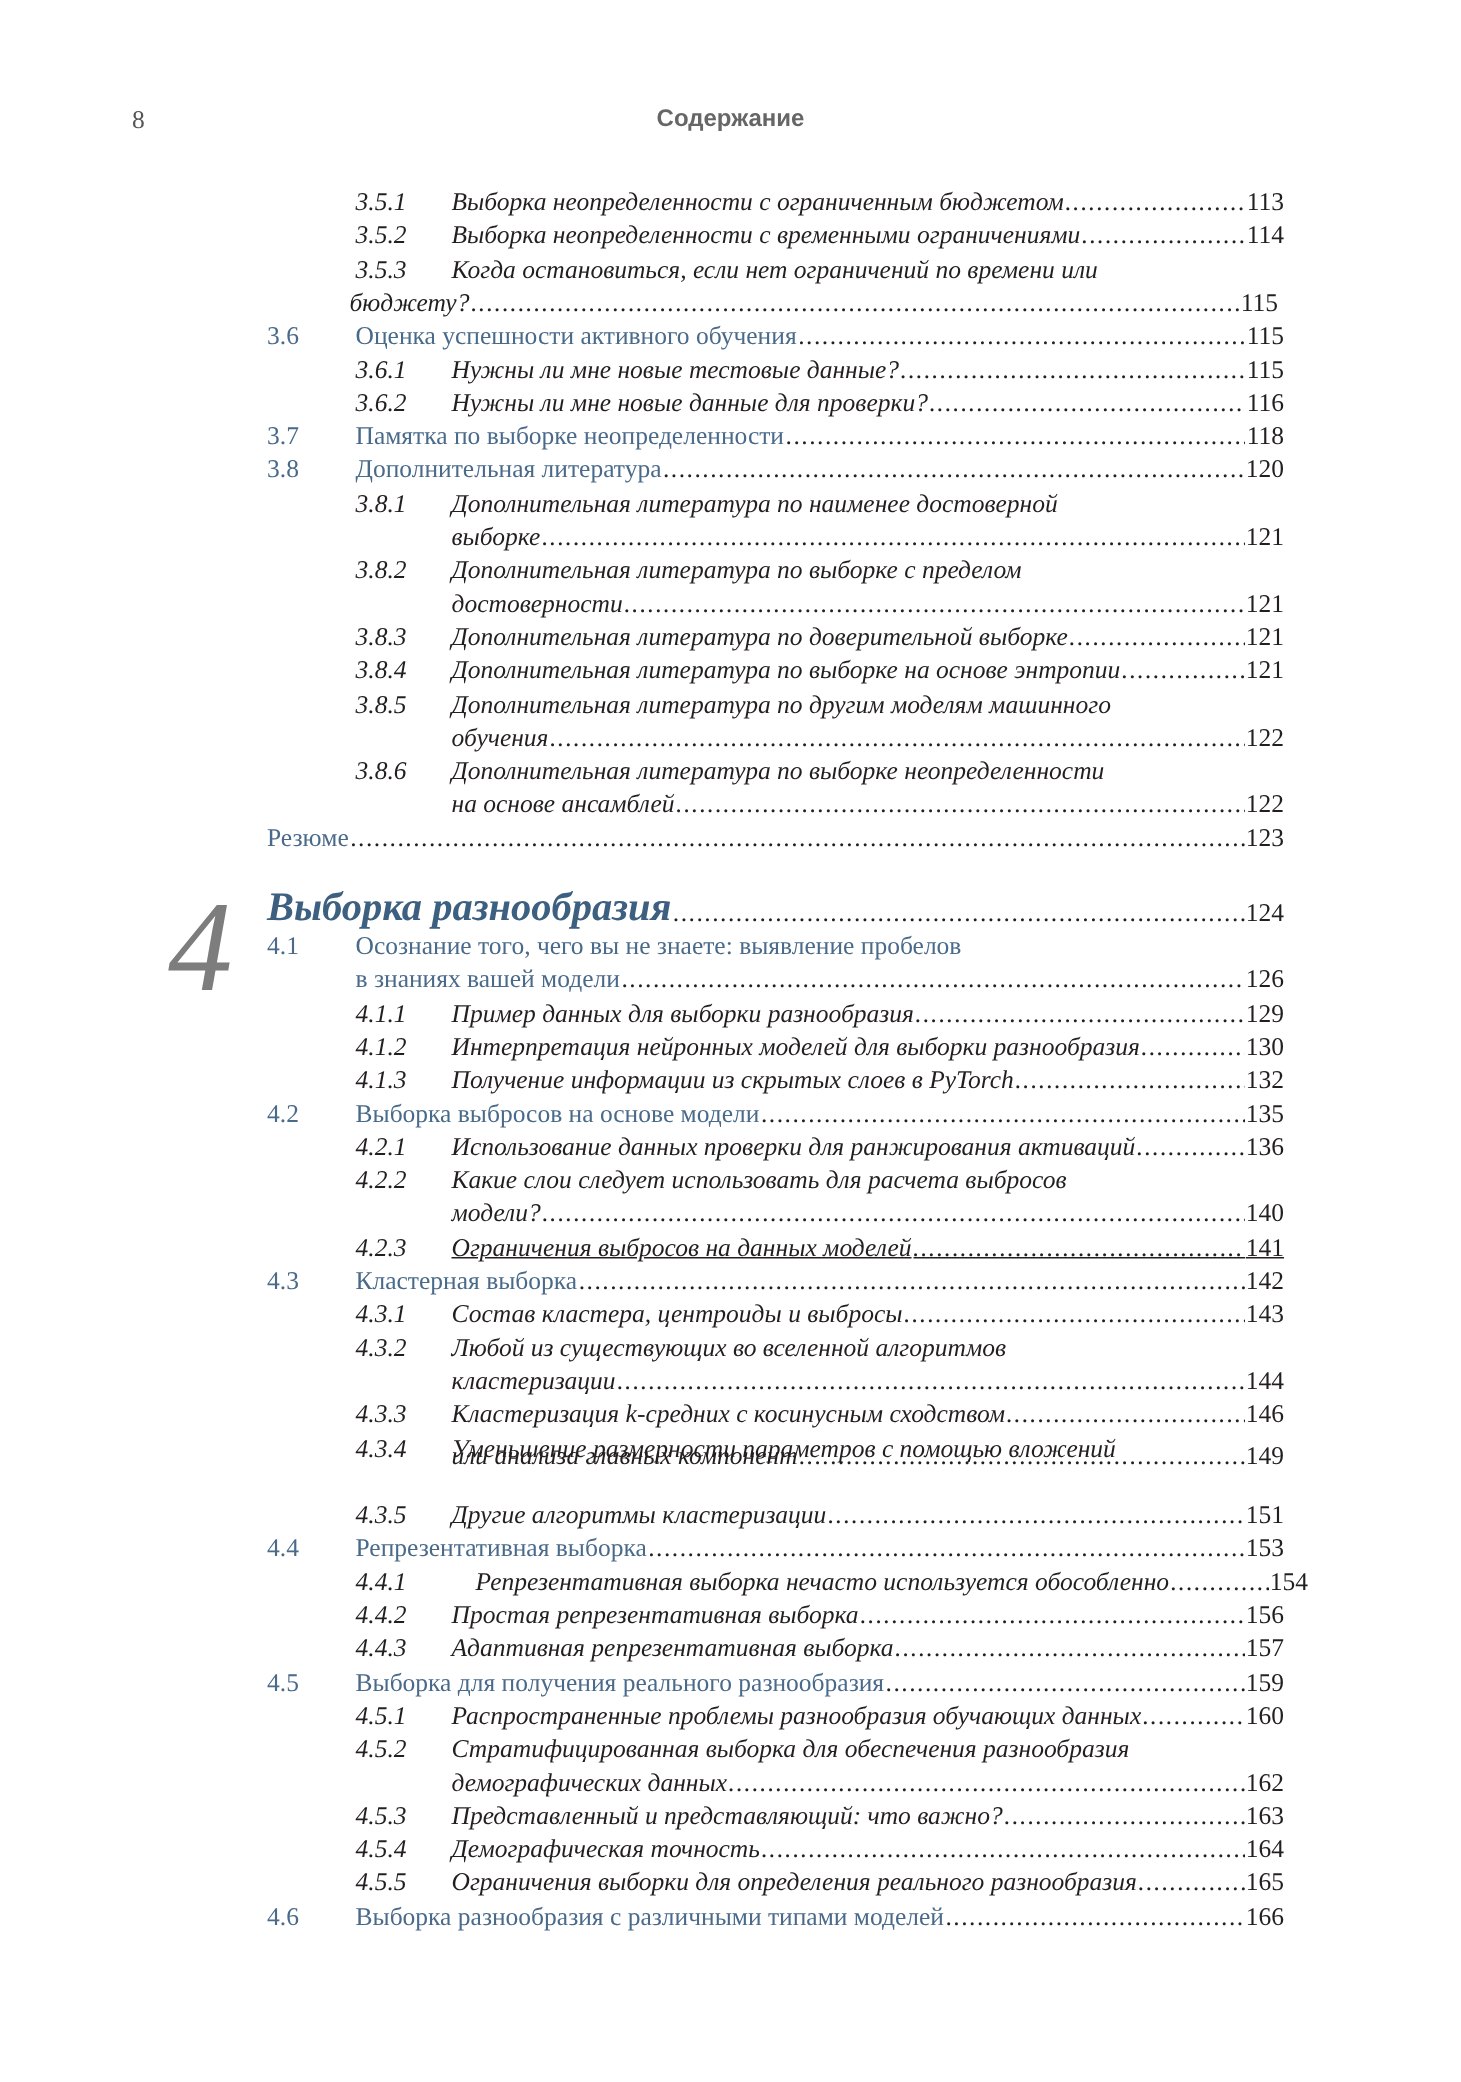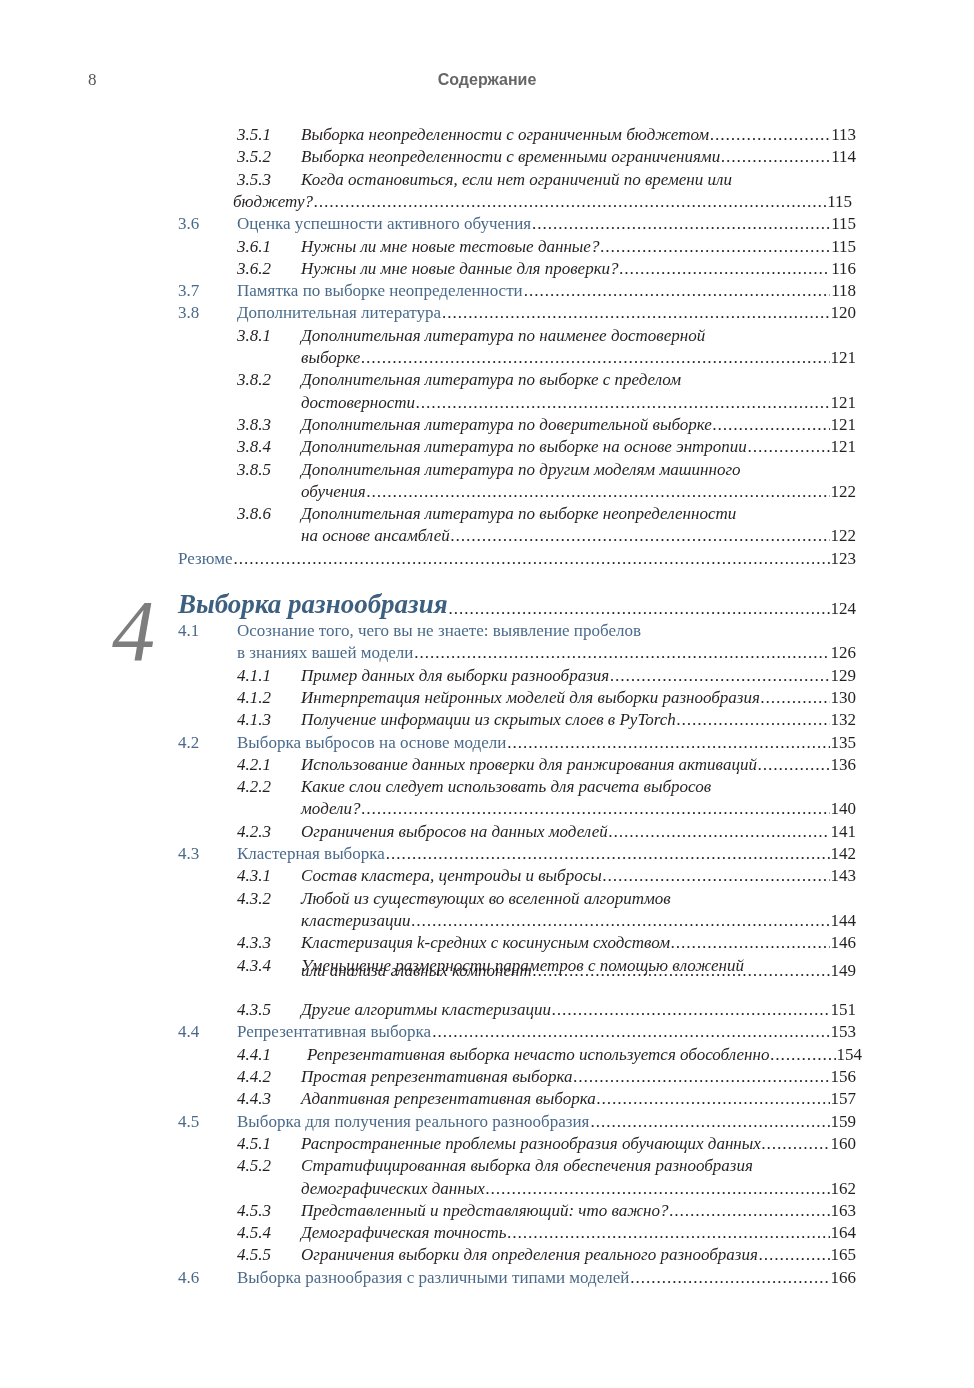--- a/index.html
+++ b/index.html
@@ -245,21 +245,21 @@
     </div>
     <div class="row l2" style="top: 674.4px; left: 0px; width: 974px;">
       <span class="txt" style="left: 301px; width: 555px;">
         <span class="lbl">модели?</span>
         <span class="dots"></span>
         <span class="pg">140</span>
       </span>
     </div>
     <div class="row l2" style="top: 696.7px; left: 0px; width: 974px;">
       <span class="num" style="left: 237px;">4.2.3</span>
-      <span class="txt" style="left: 301px; width: 555px;">
+      <span class="txt" style="left: 301px; width: 555px; text-decoration: underline;">
         <span class="lbl">Ограничения выбросов на данных моделей</span>
         <span class="dots"></span>
         <span class="pg">141</span>
       </span>
     </div>
     <div class="row l1" style="top: 719px; left: 0px; width: 974px;">
       <span class="num" style="left: 178px;">4.3</span>
       <span class="txt" style="left: 237px; width: 619px;">
         <span class="lbl">Кластерная выборка</span>
         <span class="dots"></span>
@@ -319,21 +319,21 @@
     <div class="row l1" style="top: 897.4px; left: 0px; width: 974px;">
       <span class="num" style="left: 178px;">4.4</span>
       <span class="txt" style="left: 237px; width: 619px;">
         <span class="lbl">Репрезентативная выборка</span>
         <span class="dots"></span>
         <span class="pg">153</span>
       </span>
     </div>
     <div class="row l2" style="top: 919.7px; left: 0px; width: 974px;">
       <span class="num" style="left: 237px;">4.4.1</span>
-      <span class="txt" style="left: 307px; width: 555px;">
+      <span class="txt" style="left: 317px; width: 555px;">
         <span class="lbl">Репрезентативная выборка нечасто используется обособленно</span>
         <span class="dots"></span>
         <span class="pg">154</span>
       </span>
     </div>
     <div class="row l2" style="top: 942px; left: 0px; width: 974px;">
       <span class="num" style="left: 237px;">4.4.2</span>
       <span class="txt" style="left: 301px; width: 555px;">
         <span class="lbl">Простая репрезентативная выборка</span>
         <span class="dots"></span>

